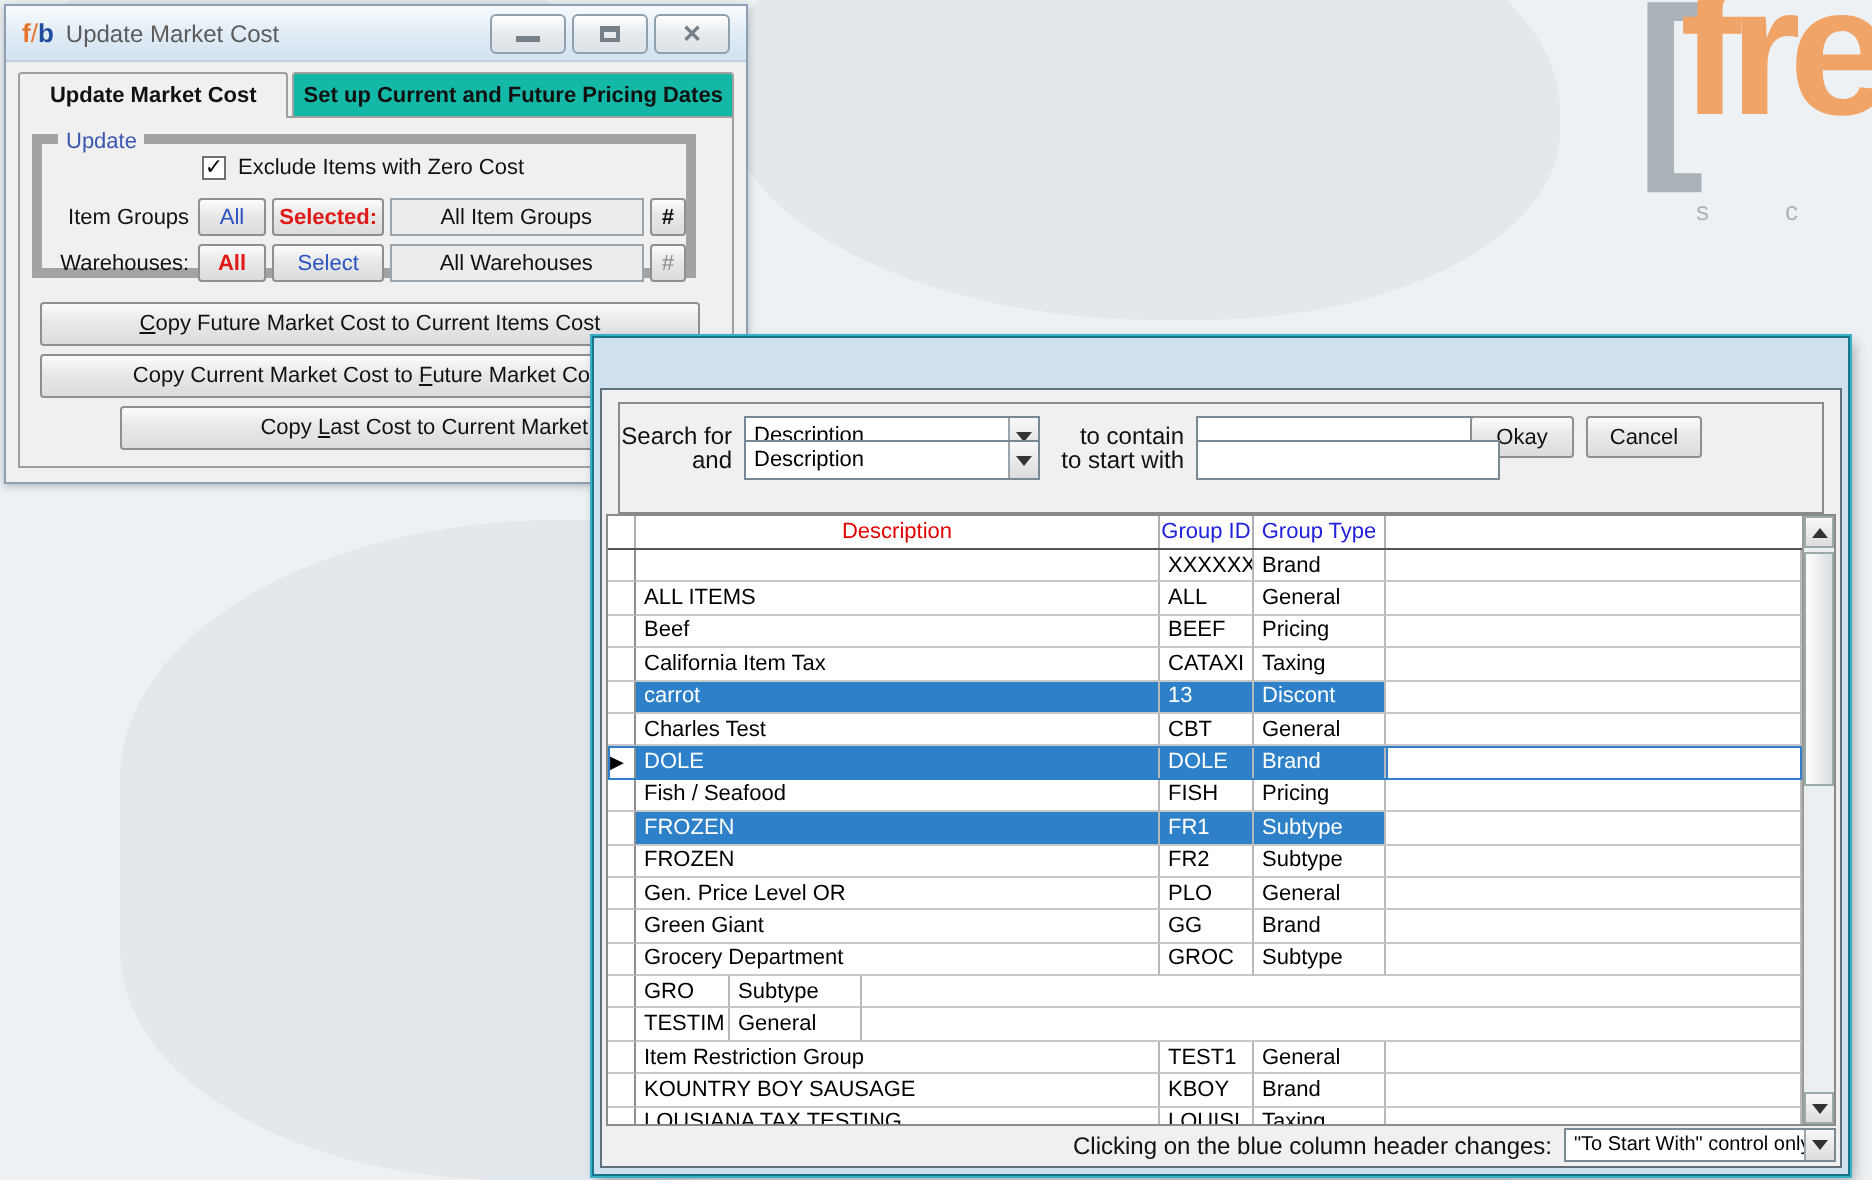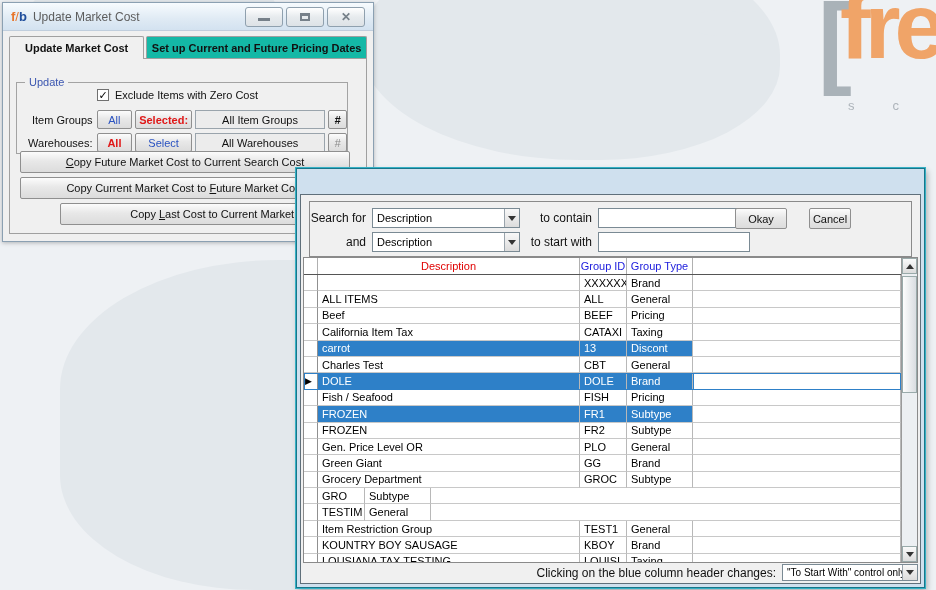--- a/index.html
+++ b/index.html
@@ -51,21 +51,21 @@
 
   .tabs { position:absolute; left:6px; top:33px; right:6px; height:22px; display:flex; }
   .tab { border:1px solid #a0a0a0; border-bottom:none; background:#f0f0f0;
          display:flex; align-items:center; justify-content:center;
          font-size:11px; font-weight:bold; color:#111; border-radius:2px 2px 0 0; }
   .tab.active { z-index:2; height:23px; }
   .tab.inactive { margin-left:2px; background:#14b8a6; }
   .tabpage { position:absolute; left:6px; top:55px; right:6px; bottom:7px;
              border:1px solid #a0a0a0; background:#f0f0f0; }
 
-  .groupbox { position:absolute; left:6px; top:8px; width:332px; height:72px; border:1px solid #a3a3a3;margin-top:15px; }
+  .groupbox { position:absolute; left:6px; top:8px; width:332px; height:72px; border:5px solid #a3a3a3; }
   .groupbox .gb-label { position:absolute; left:8px; top:-7px; background:#f0f0f0; padding:0 4px;
                         font-size:11px; color:#3b56b0; }
   .cb-row { position:absolute; left:80px; top:6px; display:flex; align-items:center; gap:6px; }
   .checkbox { width:12px; height:12px; background:#fff; border:1px solid #707070;
               display:flex; align-items:center; justify-content:center; font-size:11px; line-height:1; color:#000; }
   .cb-label { font-size:11px; color:#111; }
   .ctl-row { position:absolute; left:0; right:0; height:19px; display:flex; align-items:center; }
   .row-ig { top:27px; } .row-wh { top:50px; }
   .ctl-label { width:80px; text-align:right; font-size:11px; color:#111; padding-right:4px; }
   .b-all { width:36px; height:19px; margin-right:3px; }
@@ -83,28 +83,28 @@
   .dlg { position:absolute; left:296px; top:168px; width:629px; height:420px;
          background:#cfe0ee; border:1px solid #17768a; outline:1px solid #35b0c4;
          box-shadow:2px 3px 6px rgba(0,0,0,.3); }
   .dlg .titlebar { height:22px; background:linear-gradient(#cde1f2,#a9c8e2 55%,#96b9d8);
                    display:flex; align-items:center; padding:0 8px; font-size:12px; color:#16324f; }
   .dlg-content { position:absolute; left:3px; right:3px; top:25px; bottom:3px;
                  background:#f0f0f0; border:1px solid #5f6f7a; }
 
   .search-panel { position:absolute; left:8px; top:6px; right:8px; height:56px; border:1px solid #8a8a8a; }
   .sp-row { position:absolute; left:0; right:0; height:20px; display:flex; align-items:center; }
-  .sp-r1 { top:6px; } .sp-r2 { top:30px; }
+  .sp-r1 { top:6px; } .sp-r2 { top:18px; }
   .sp-label { font-size:12px; color:#111; }
   .lbl-searchfor { width:62px; text-align:right; padding-right:6px; }
   .lbl-tocontain { width:78px; text-align:right; padding-right:6px; }
   .sp-combo { width:148px; height:20px; }
   .sp-input { width:152px; height:20px; }
   .b-okay { position:absolute; width:52px; height:21px; right:124px; top:0px; }
-  .b-cancel { position:absolute; width:42px; height:21px; right:60px; top:0px;  }
+  .b-cancel { position:absolute; width:58px; height:21px; right:60px; top:0px;  }
 
   
   .grid { position:absolute; left:2px; right:2px; top:62px; bottom:20px;
           background:#fff; border:1px solid #8a8a8a; display:flex; }
   .grid-cols { flex:1; position:relative; overflow:hidden; }
   .grid-header { display:flex; height:17px; border-bottom:1px solid #555; background:#fff; }
   .gh { font-size:11px; display:flex; align-items:center; justify-content:center; border-right:1px solid #b0b0b0; }
   .gh-desc { color:#e00000; } .gh-id, .gh-type { color:#2020dd; }
   .c-ind { width:14px; } .c-desc { width:262px; } .c-id { width:47px; } .c-type { width:66px; } .c-fill { flex:1; border-right:none; }
   .grow { display:flex; height:16.4px; }
@@ -184,21 +184,21 @@
       <div class="ctl-row row-wh">
         <span class="ctl-label" data-interactable="false">Warehouses:</span>
         <span class="btn b-all txt-red" data-interactable="true">All</span>
         <span class="btn b-mid txt-blue" data-interactable="true">Select</span>
         <span class="sunken val-field" data-interactable="false">All Warehouses</span>
         <span class="btn b-hash hash-gray" data-interactable="true">#</span>
       </div>
     </div>
 
     <div class="btn copybtn copy1" data-interactable="true">
-        <span><span></span><span class="u">C</span><span>opy Future Market Cost to Current Search Cost</span></span>
+        <span><span></span><span class="u">C</span><span>opy Future Market Cost to Current Items Cost</span></span>
       </div>
     <div class="btn copybtn copy2" data-interactable="true">
         <span><span>Copy Current Market Cost to </span><span class="u">F</span><span>uture Market Cost</span></span>
       </div>
     <div class="btn copybtn copy3" data-interactable="true">
         <span><span>Copy </span><span class="u">L</span><span>ast Cost to Current Market Cost</span></span>
       </div>
   </div>
 </div>
 

